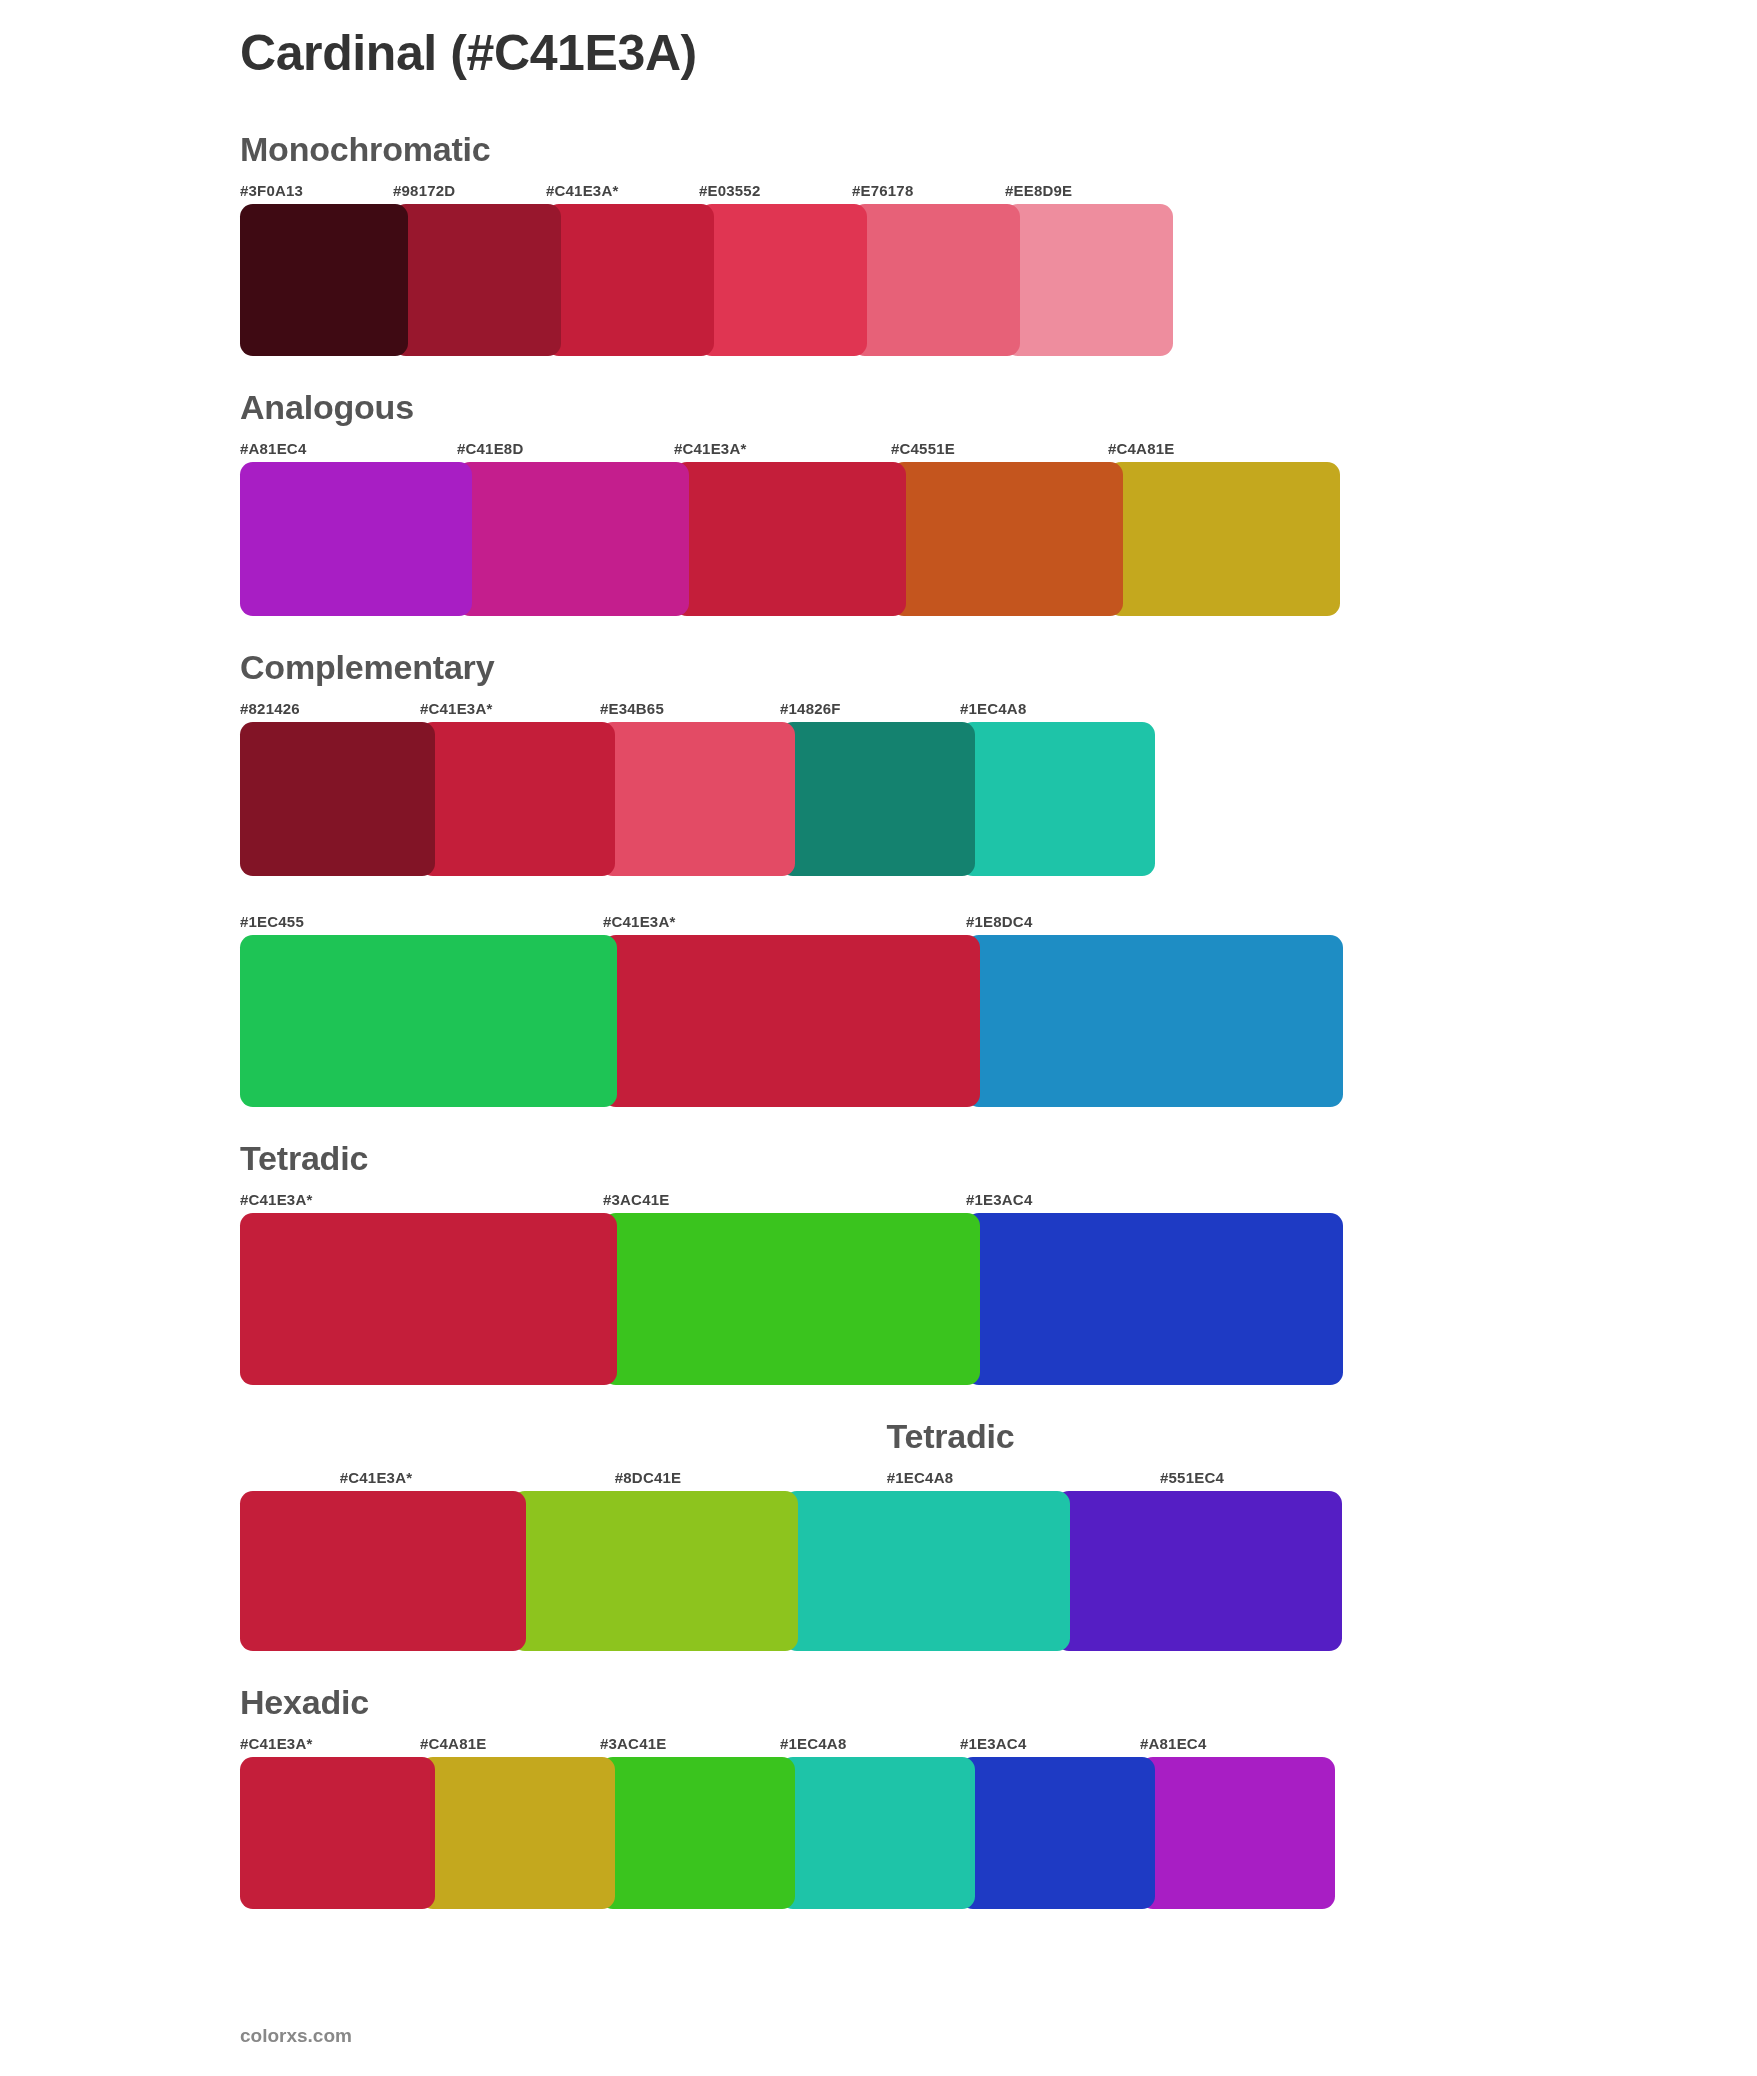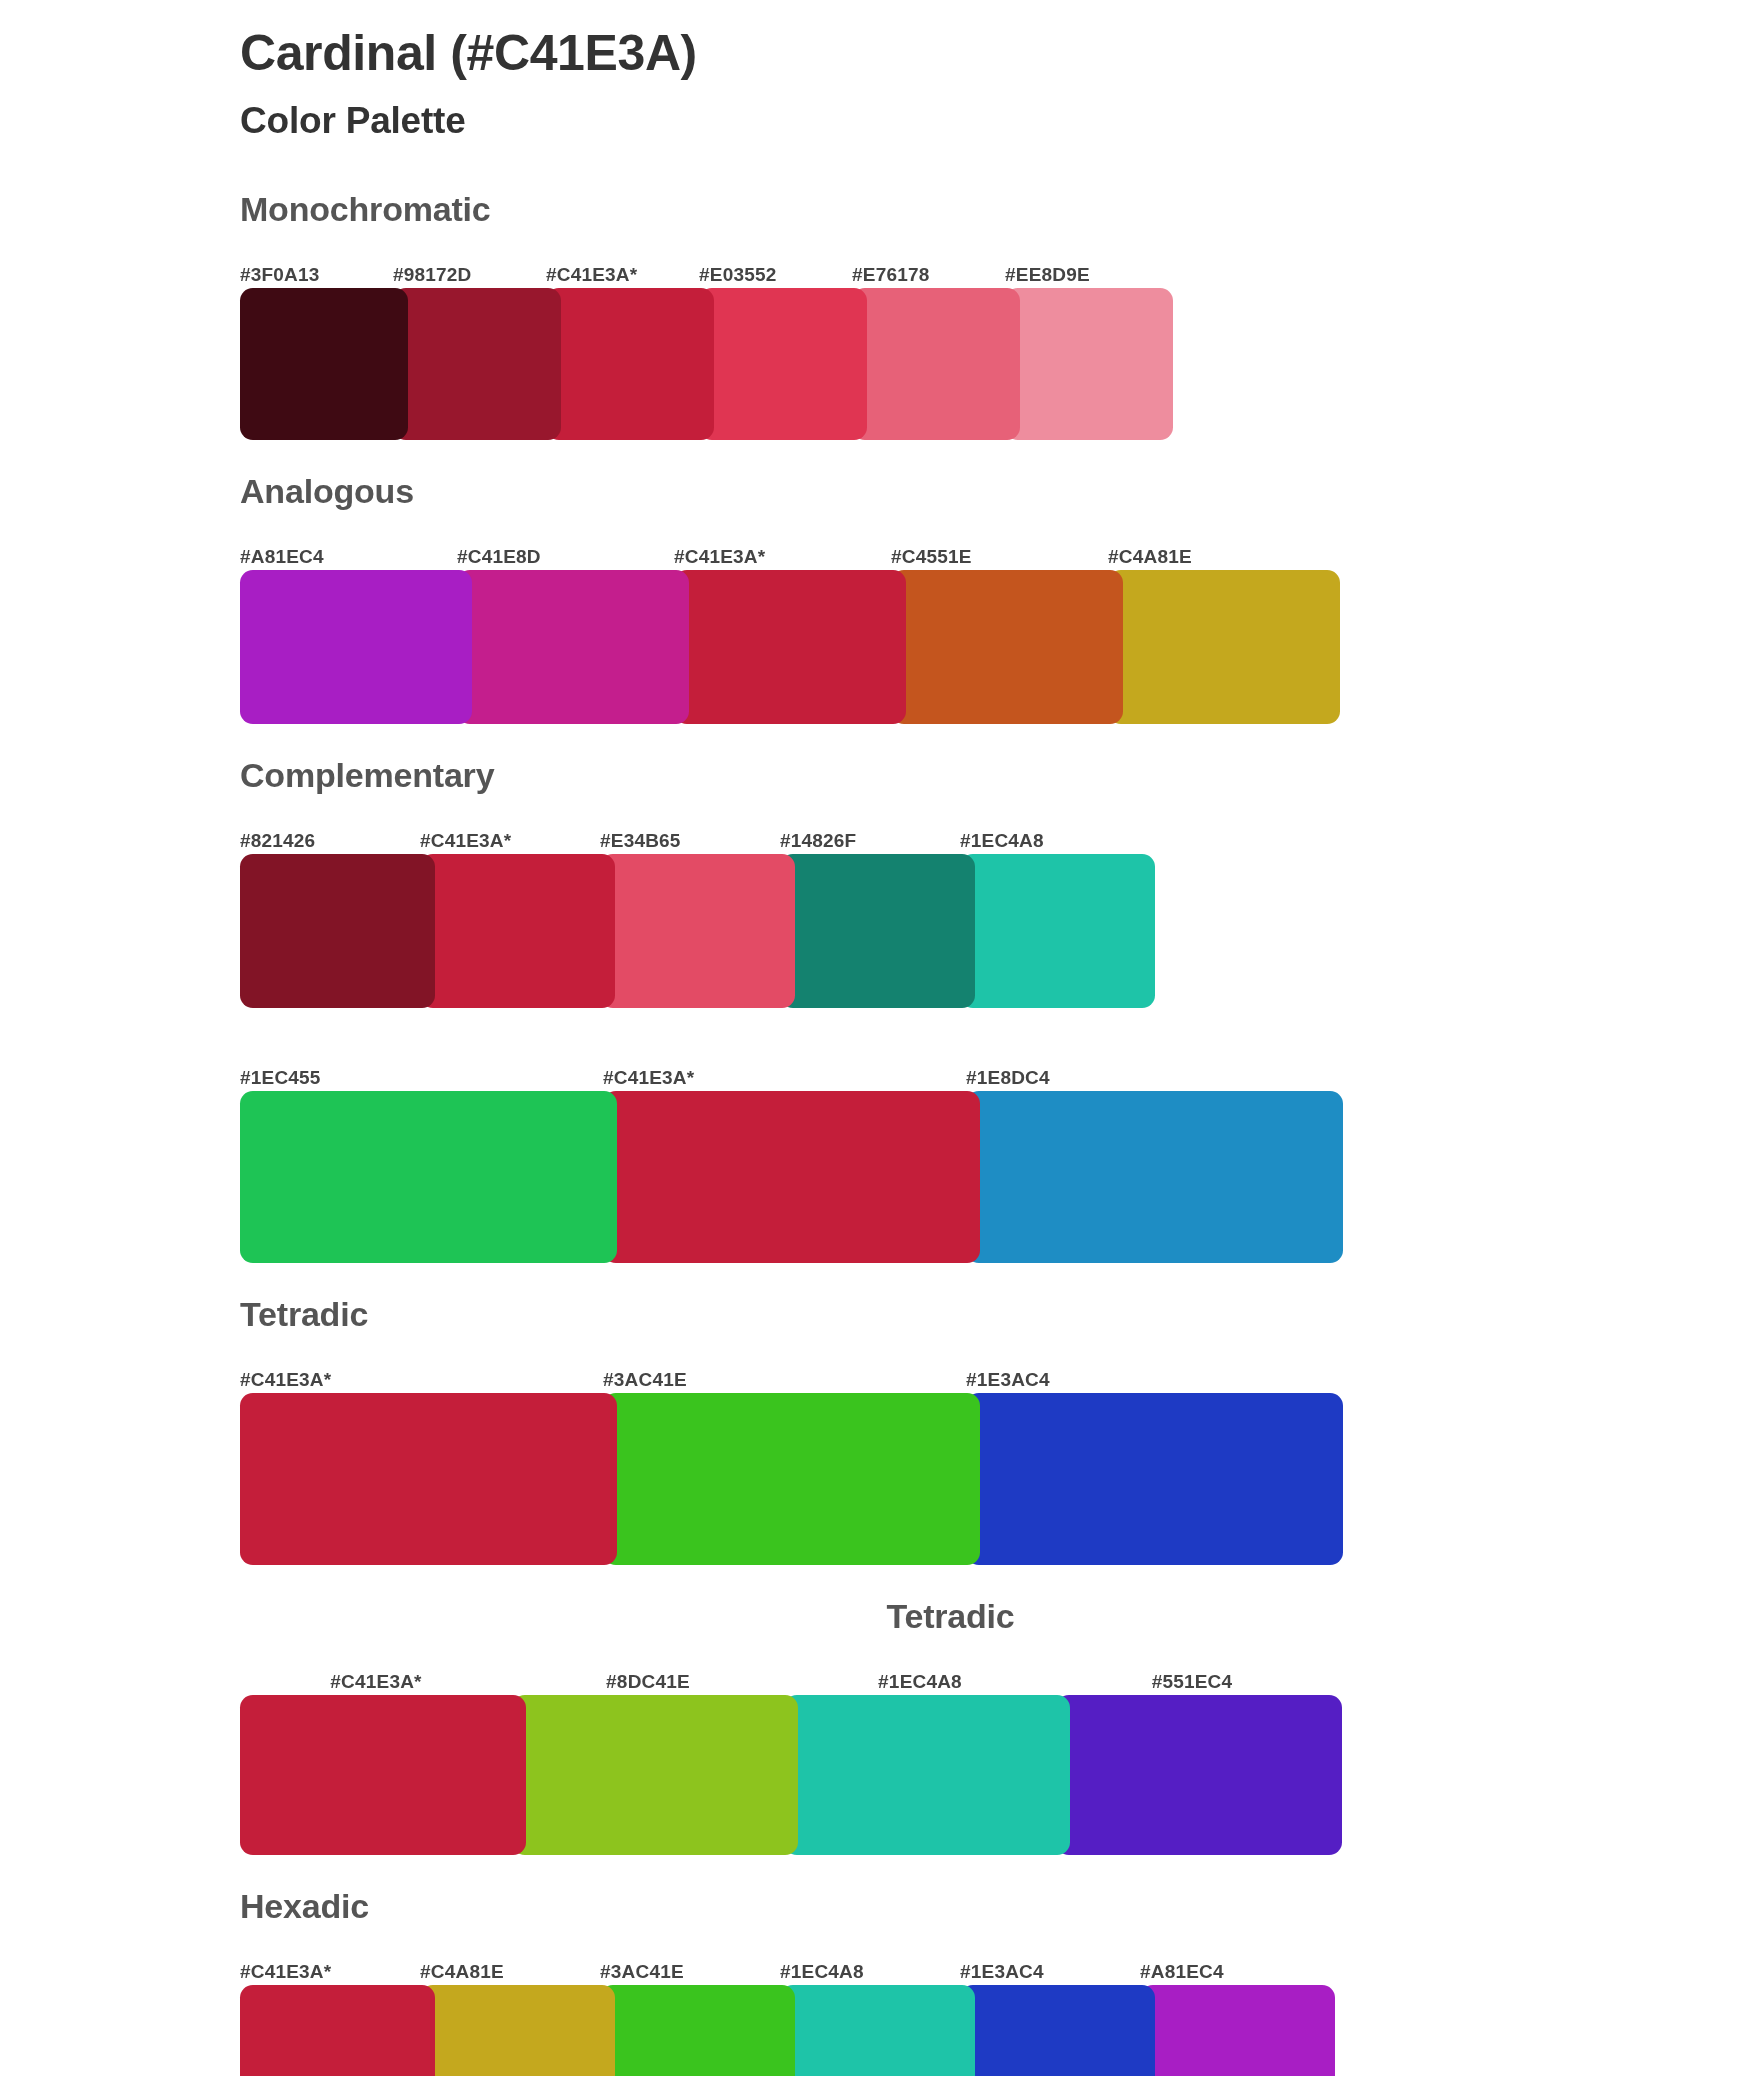--- a/index.html
+++ b/index.html
@@ -56,49 +56,47 @@
   .swatch-row {
     display: flex;
     align-items: flex-start;
     margin-top: 8px;
   }
   .swatch {
     position: relative;
     box-sizing: border-box;
   }
   .swatch-label {
-    font-size: 19px;
+    font-size: 15px;
     font-weight: bold;
     color: #444444;
     line-height: 27px;
     height: 27px;
     white-space: nowrap;
     letter-spacing: 0.2px;
-    margin-top: 24px;
   }
   .swatch-chip {
     border-radius: 12.8px;
   }
   .footer {
     position: absolute;
     left: 240px;
     bottom: 30px;
     font-size: 19px;
     color: #888888;
     font-weight: bold;
   }
 </style>
 </head>
 <body>
 
 <div class="page">
 
   <div class="header">
     <h1 class="title">Cardinal (#C41E3A)</h1>
-    <h2 class="subtitle">Color Palette</h2>
   </div>
 
   <div class="sections" id="sections">
       <div class="section" style="margin-bottom: 32px;">
         <div class="section-title">Monochromatic</div>
         <div class="swatch-row">
           <div class="swatch" style="width: 153px;">
             <div class="swatch-label">#3F0A13</div>
             <div class="swatch-chip" style="background: rgb(63, 10, 19); height: 152px; width: 168px; position: relative; z-index: 40;"></div>
           </div>

